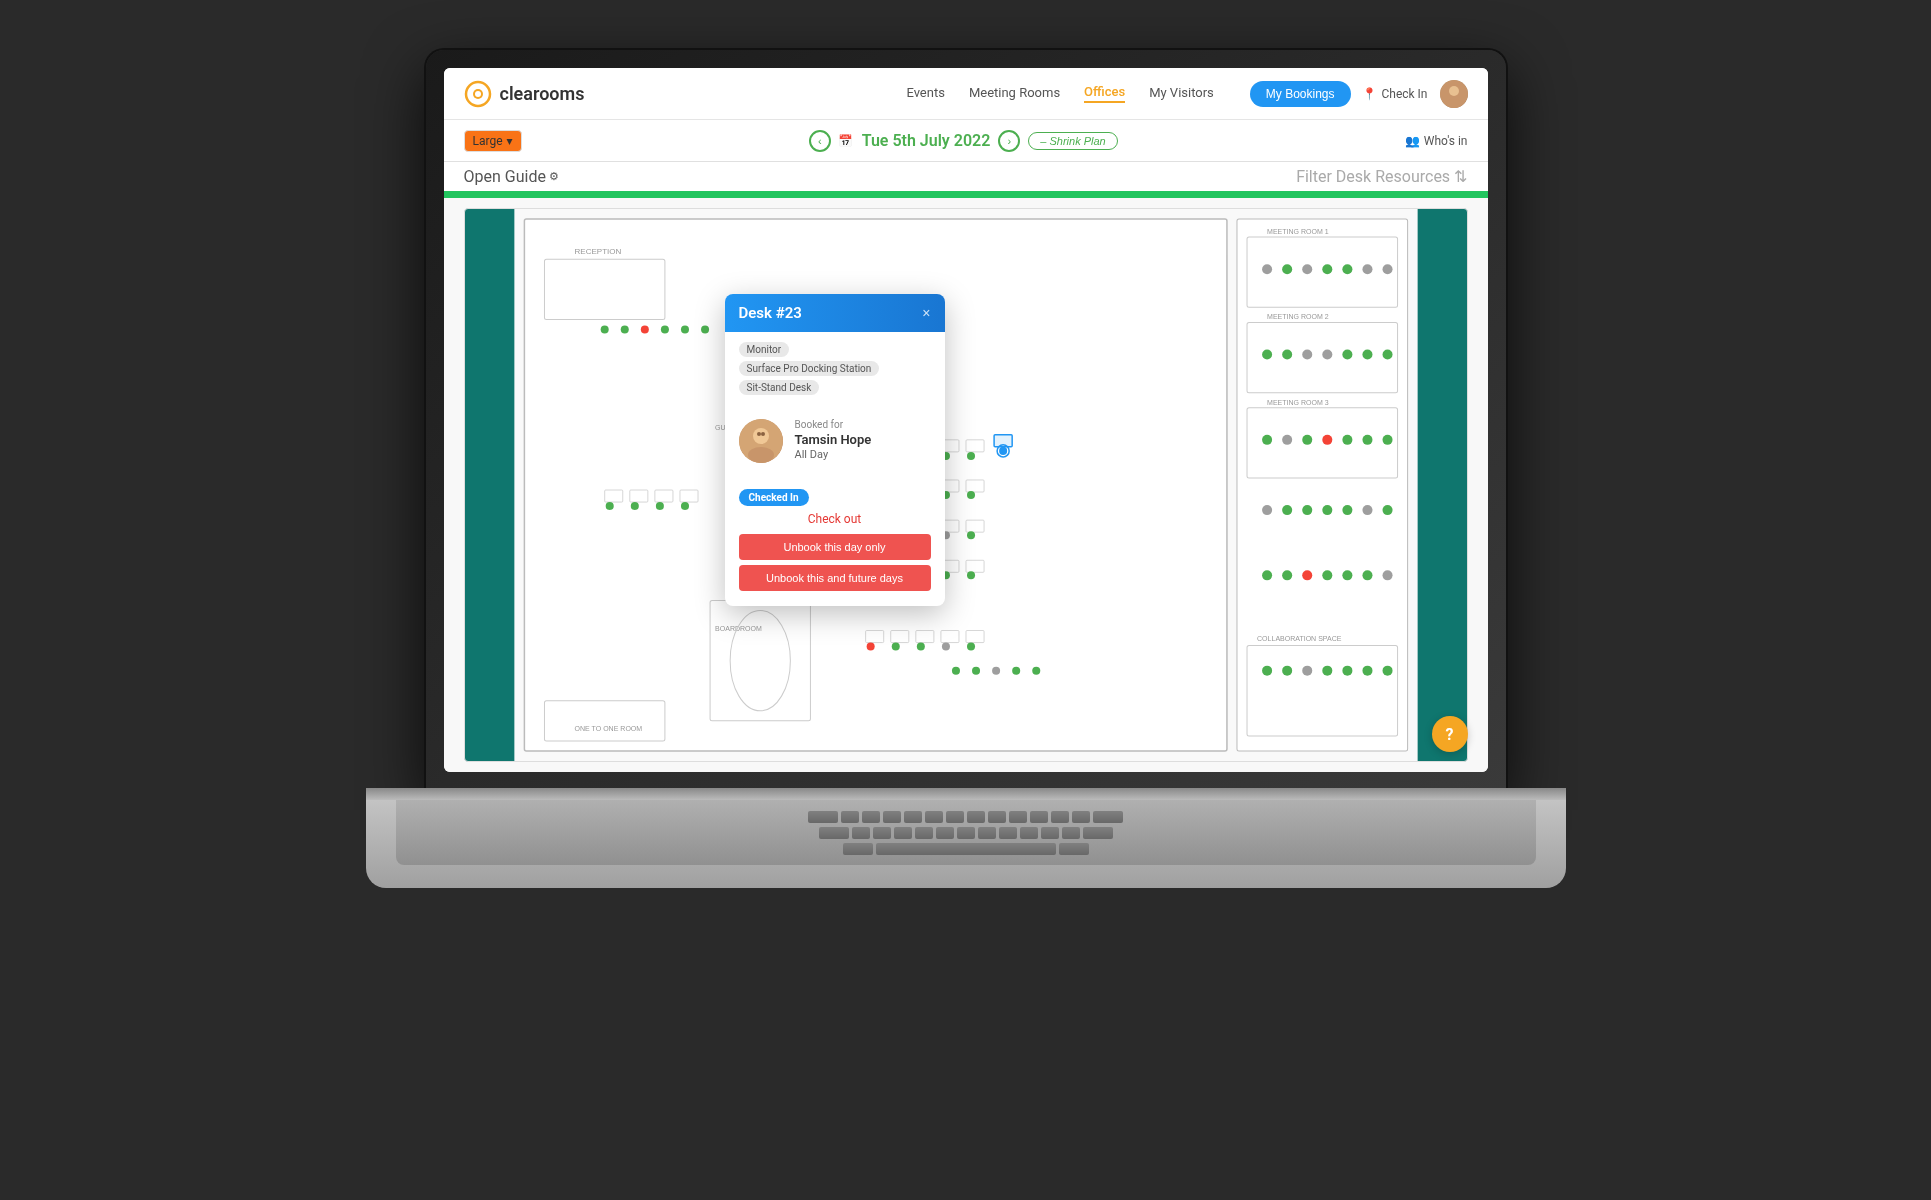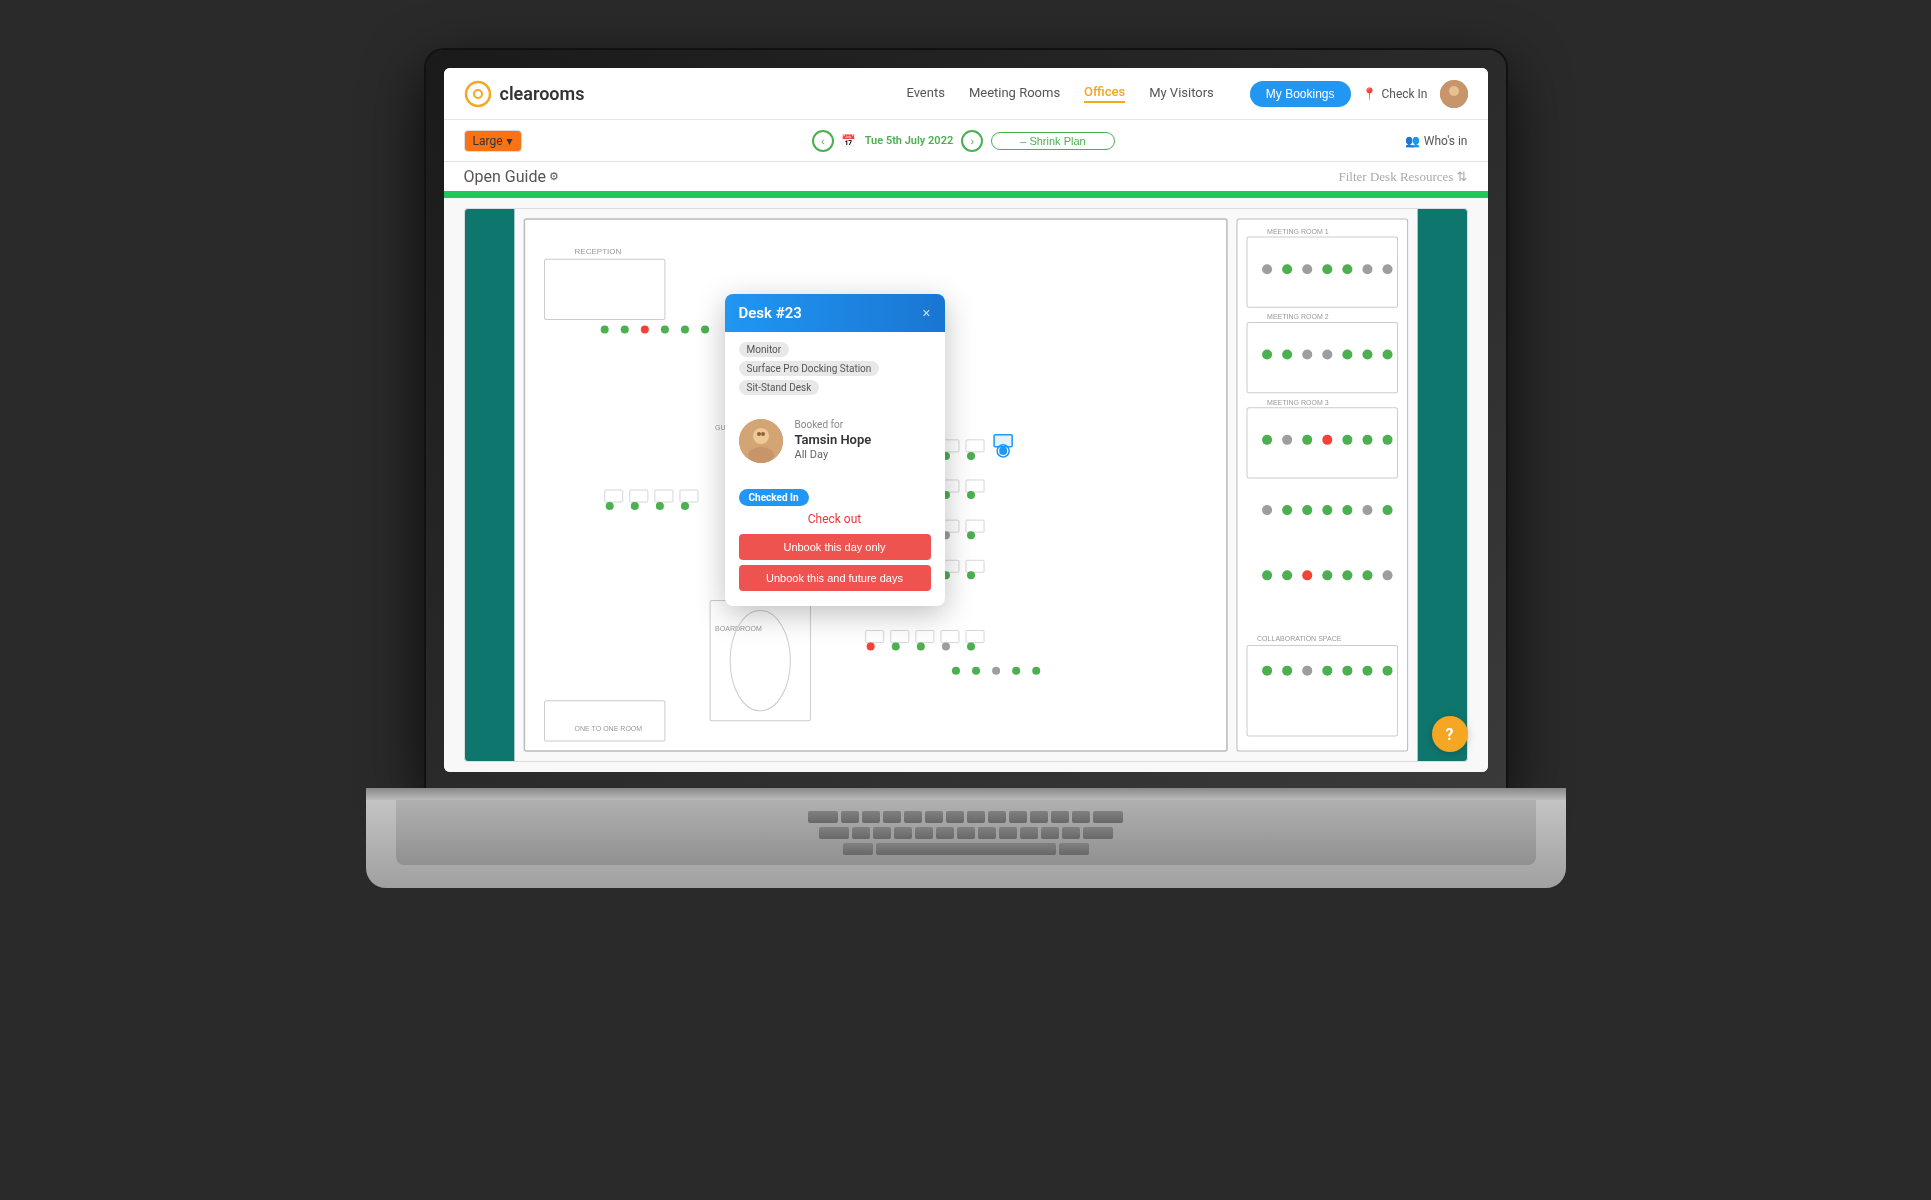--- a/index.html
+++ b/index.html
@@ -222,35 +222,36 @@
       border: 2px solid #4caf50;
       background: transparent;
       display: flex;
       align-items: center;
       justify-content: center;
       cursor: pointer;
       color: #4caf50;
       font-size: 11px;
     }
     .date-label {
-      font-size: 11px;
+      font-size: 16px;
       font-weight: 600;
       color: #4caf50;
     }
     .shrink-plan-btn {
       background: transparent;
       border: 1px solid #4caf50;
       color: #4caf50;
       border-radius: 12px;
-      padding: 2px 28px;
+      padding: 2px 11px;
       font-size: 11px;
       cursor: pointer;
       display: flex;
       align-items: center;
       gap: 4px;
+      font-style: italic;
     }
     .sub-nav-right {
       display: flex;
       align-items: center;
       gap: 16px;
       font-size: 12px;
       color: #666;
     }
     .whos-in-btn {
       display: flex;
@@ -440,23 +441,22 @@
     .second-nav {
       background: #fff;
       border-bottom: 7px solid #22c55e;
       display: flex;
       align-items: center;
       padding: 4px 20px;
       height: 36px;
       justify-content: space-between;
     }
     .filter-desk-resources {
-      font-size: 13px;
+      font-size: 16px;
       color: #aaa;
-      font-family: Liberation Serif, serif;
     }
   </style>
 </head>
 <body>
 
 <div class="laptop-outer">
 
   <div class="laptop-screen-bezel">
     <div class="laptop-screen">
       <div class="app">

